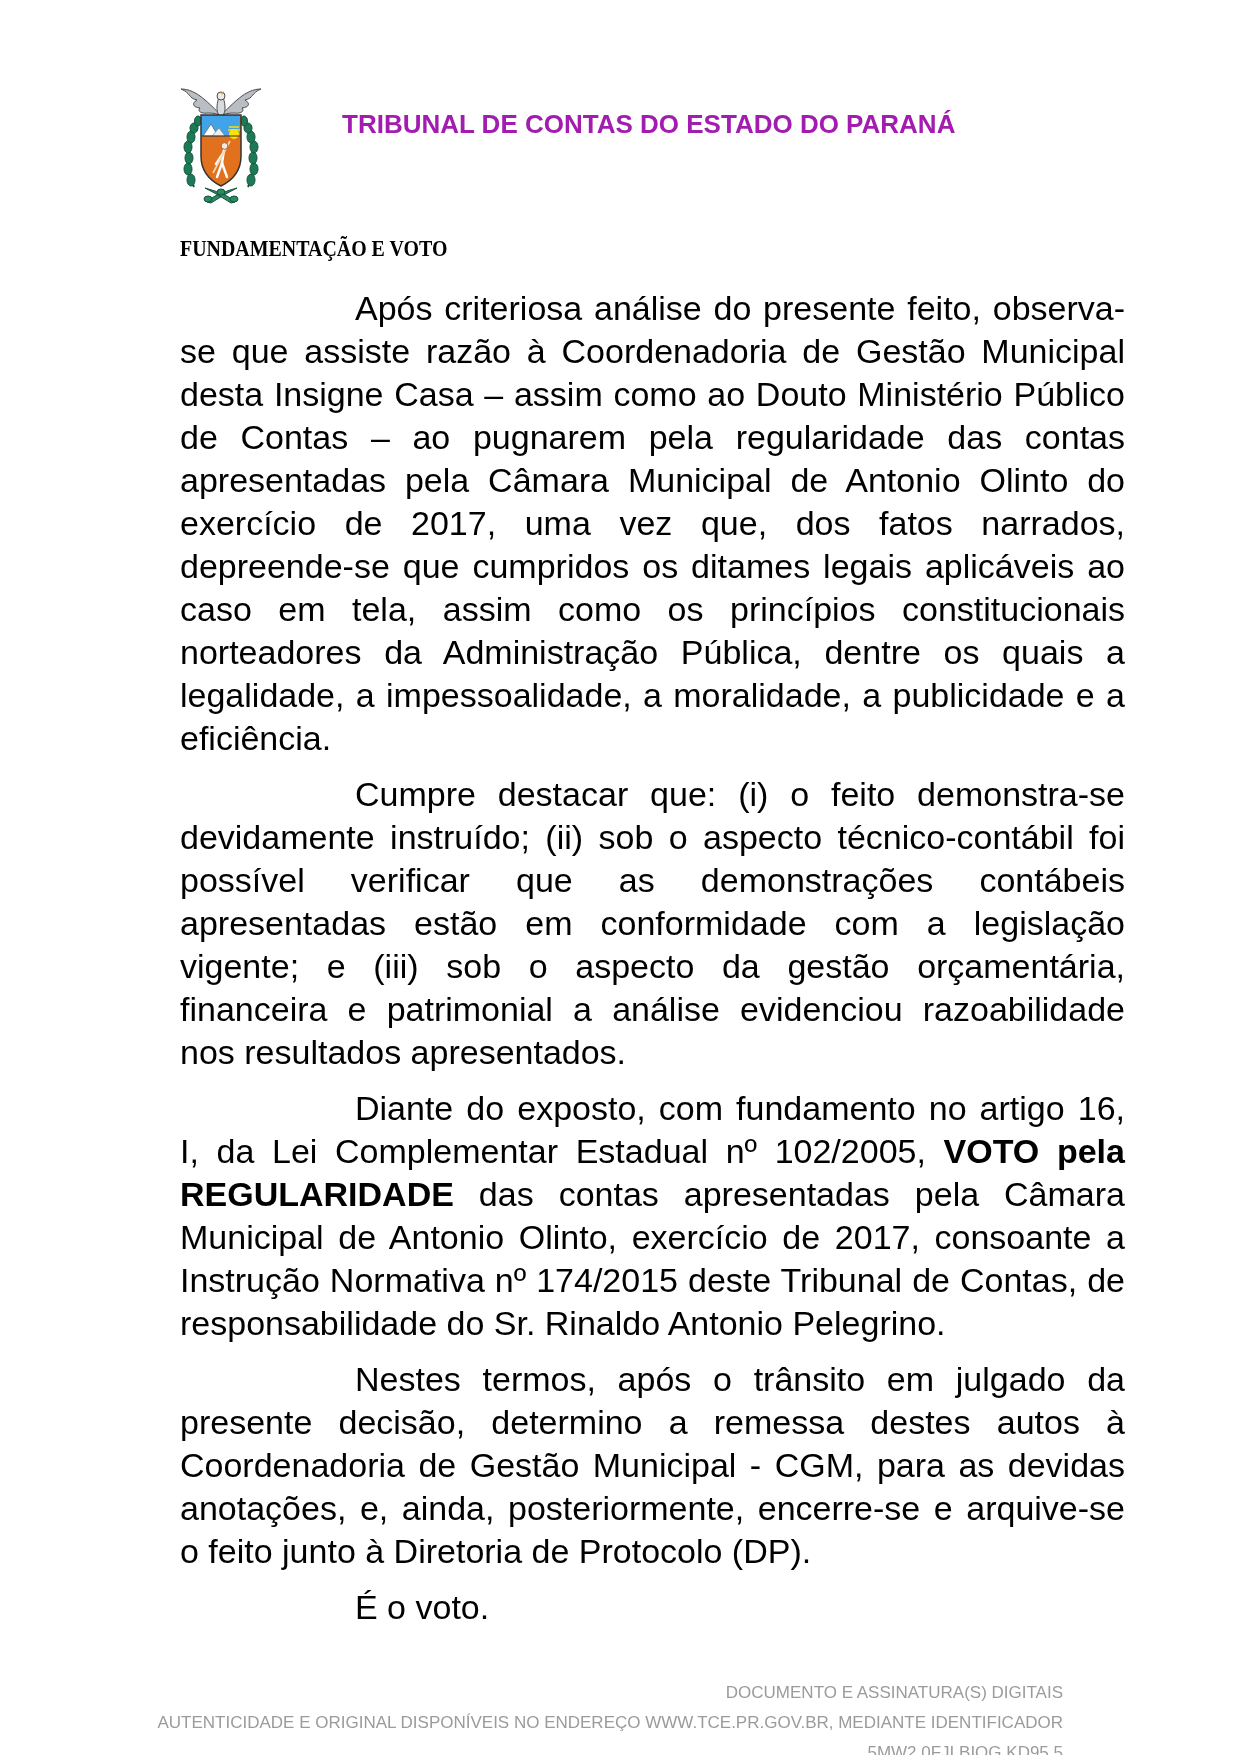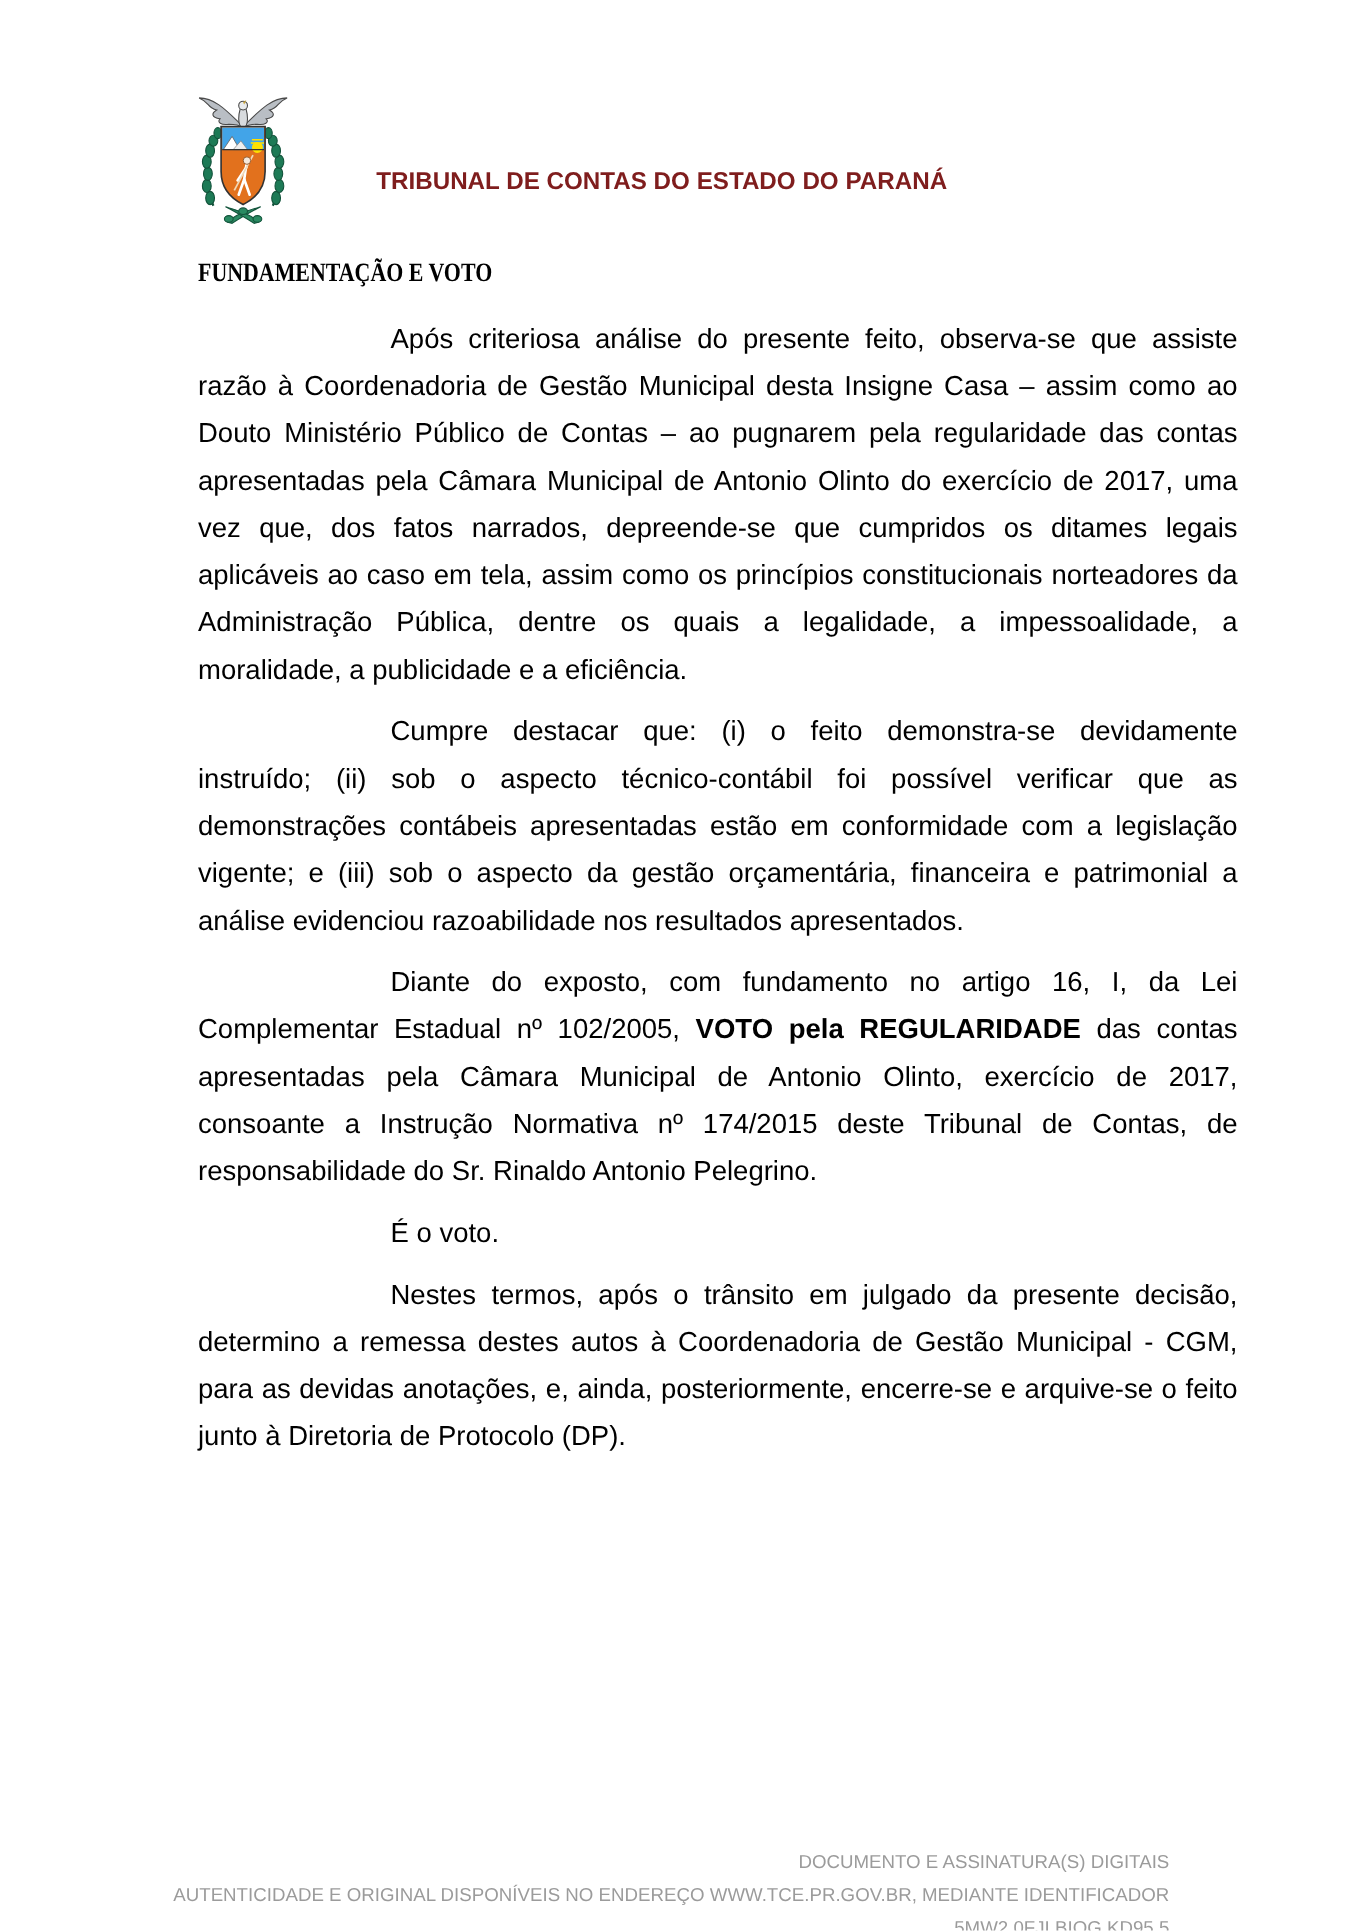--- a/index.html
+++ b/index.html
@@ -20,27 +20,26 @@
     position:absolute;
     left:177px;
     top:84px;
     width:88px;
     height:122px;
   }
   .institution-title{
     position:absolute;
     left:342px;
     top:106px;
-    font-size:22px;
+    font-size:26px;
     line-height:36px;
     font-weight:bold;
     letter-spacing:0px;
     white-space:nowrap;
-    color:#7f1d1d;
-    margin-top:41px;
+    color:#a21caf;
   }
   
   .doc-body{
     position:absolute;
     left:180px;
     top:227px;
     width:945px;
   }
   .heading-row{
     height:43px;
@@ -50,21 +49,21 @@
   .section-heading{
     display:inline-block;
     font-weight:bold;
     font-size:24px;
     line-height:43px;
     white-space:nowrap;
     transform:scaleX(0.83);
     transform-origin:0 50%;
   }
   .para{
-    font-size:25px;
+    font-size:34px;
     line-height:43px;
     text-align:justify;
     text-indent:175px;
     margin:0 0 13px 0;
   }
   .para span.b{font-weight:bold;}
   
   .page-footer{
     position:absolute;
     left:0;
@@ -148,23 +147,23 @@
     <div class="heading-row">
       <span class="section-heading">FUNDAMENTAÇÃO E VOTO</span>
     </div>
 
     <p class="para"><span>Após criteriosa análise do presente feito, observa-se que assiste razão à Coordenadoria de Gestão Municipal desta Insigne Casa – assim como ao Douto Ministério Público de Contas – ao pugnarem pela regularidade das contas apresentadas pela Câmara Municipal de Antonio Olinto do exercício de 2017, uma vez que, dos fatos narrados, depreende-se que cumpridos os ditames legais aplicáveis ao caso em tela, assim como os princípios constitucionais norteadores da Administração Pública, dentre os quais a legalidade, a impessoalidade, a moralidade, a publicidade e a eficiência.</span></p>
 
     <p class="para"><span>Cumpre destacar que: (i) o feito demonstra-se devidamente instruído; (ii) sob o aspecto técnico-contábil foi possível verificar que as demonstrações contábeis apresentadas estão em conformidade com a legislação vigente; e (iii) sob o aspecto da gestão orçamentária, financeira e patrimonial a análise evidenciou razoabilidade nos resultados apresentados.</span></p>
 
     <p class="para"><span>Diante do exposto, com fundamento no artigo 16, I, da Lei Complementar Estadual nº 102/2005, </span><span class="b">VOTO pela REGULARIDADE</span><span> das contas apresentadas pela Câmara Municipal de Antonio Olinto, exercício de 2017, consoante a Instrução Normativa nº 174/2015 deste Tribunal de Contas, de responsabilidade do Sr. Rinaldo Antonio Pelegrino.</span></p>
 
+    <p class="para"><span>Nestes termos, após o trânsito em julgado da presente decisão, determino a remessa destes autos à Coordenadoria de Gestão Municipal - CGM, para as devidas anotações, e, ainda, posteriormente, encerre-se e arquive-se o feito junto à Diretoria de Protocolo (DP).</span></p>
+
     <p class="para"><span>É o voto.</span></p>
-
-    <p class="para"><span>Nestes termos, após o trânsito em julgado da presente decisão, determino a remessa destes autos à Coordenadoria de Gestão Municipal - CGM, para as devidas anotações, e, ainda, posteriormente, encerre-se e arquive-se o feito junto à Diretoria de Protocolo (DP).</span></p>
   </div>
 
   <div class="page-footer">
     <div>DOCUMENTO E ASSINATURA(S) DIGITAIS</div>
     <div>AUTENTICIDADE E ORIGINAL DISPONÍVEIS NO ENDEREÇO WWW.TCE.PR.GOV.BR, MEDIANTE IDENTIFICADOR 5MW2.0FJI.BIQG.KD95.5</div>
   </div>
 
 </div>
 
 </body></html>

